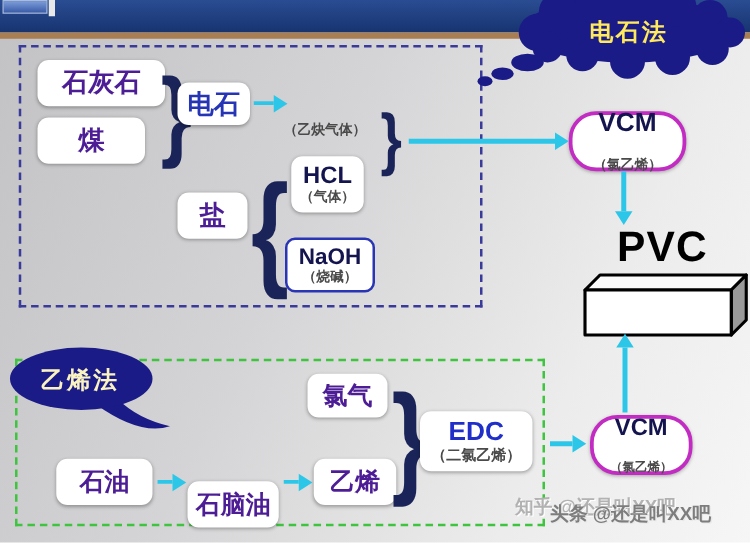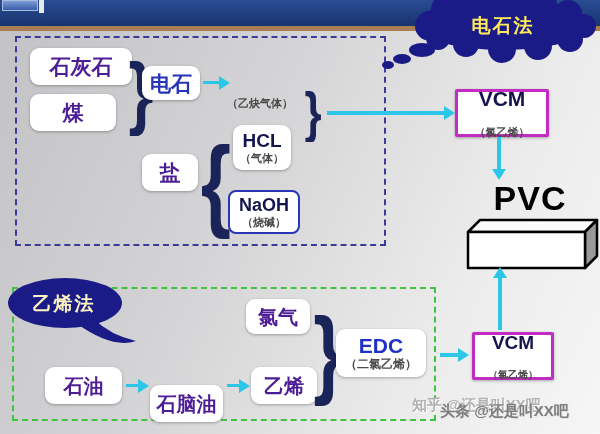--- a/index.html
+++ b/index.html
@@ -37,21 +37,21 @@
     display:flex;align-items:center;justify-content:center;line-height:1;}
   
   .ar{position:absolute;background:#2cc7e8;z-index:5;}
   .ar-r::after{content:"";position:absolute;right:-11px;top:50%;transform:translateY(-50%);
     border-left:11px solid #2cc7e8;border-top:7px solid transparent;border-bottom:7px solid transparent;}
   .ar-d::after{content:"";position:absolute;bottom:-11px;left:50%;transform:translateX(-50%);
     border-top:11px solid #2cc7e8;border-left:7px solid transparent;border-right:7px solid transparent;}
   .ar-u::before{content:"";position:absolute;top:-11px;left:50%;transform:translateX(-50%);
     border-bottom:11px solid #2cc7e8;border-left:7px solid transparent;border-right:7px solid transparent;}
   
-  .vcm{border:3px solid #c22cc2;border-radius:2px;gap:15px;}
+  .vcm{border:3px solid #c22cc2;border-radius:22px;gap:15px;}
   .naoh{border:2px solid #2a35b5;border-radius:8px;box-shadow:none;}
   
   .pvc-label{position:absolute;left:470px;top:179px;width:120px;text-align:center;
     font-size:34px;font-weight:900;color:#000;letter-spacing:1px;}
   
   .wm{position:absolute;font-size:15px;font-weight:bold;white-space:nowrap;}
   .wm-back{color:#b2b2b2;text-shadow:1px 1px 0 #fff;}
   .wm-front{color:#7d7d7d;text-shadow:1px 1px 0 #e8e8e8;}
   svg{position:absolute;overflow:visible;}
   .bubble-text{font-weight:bold;letter-spacing:2px;}

